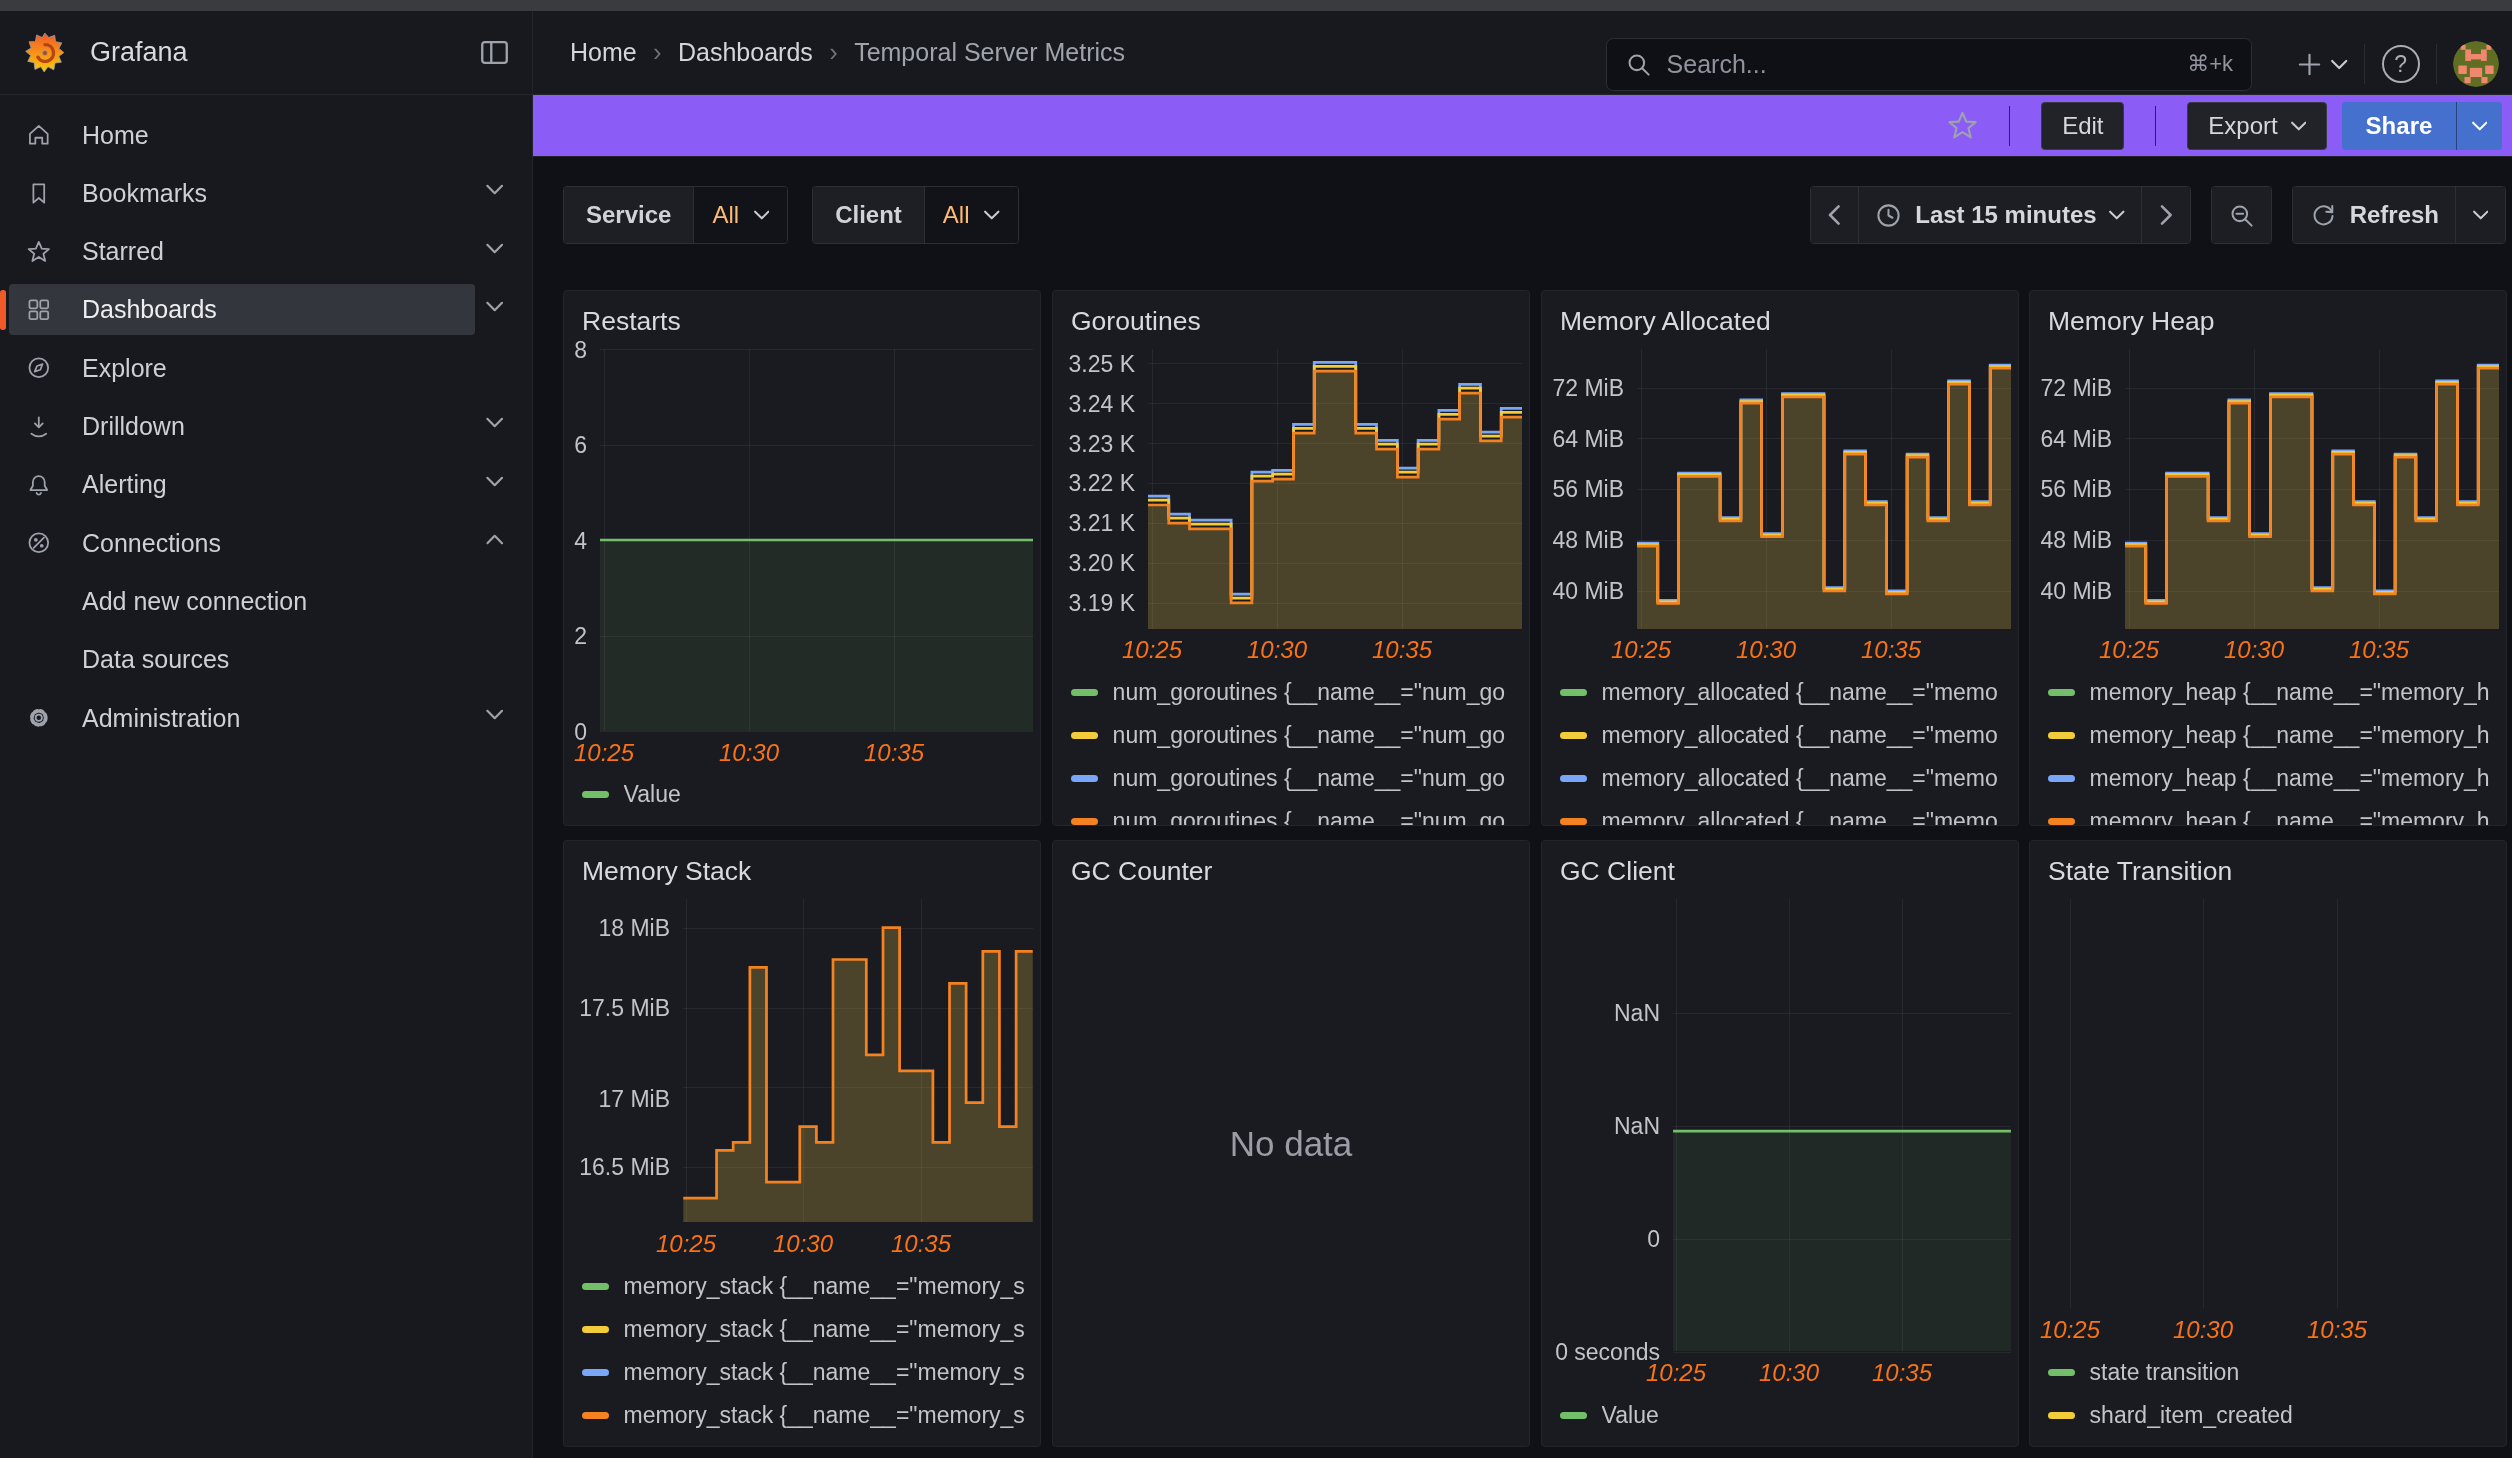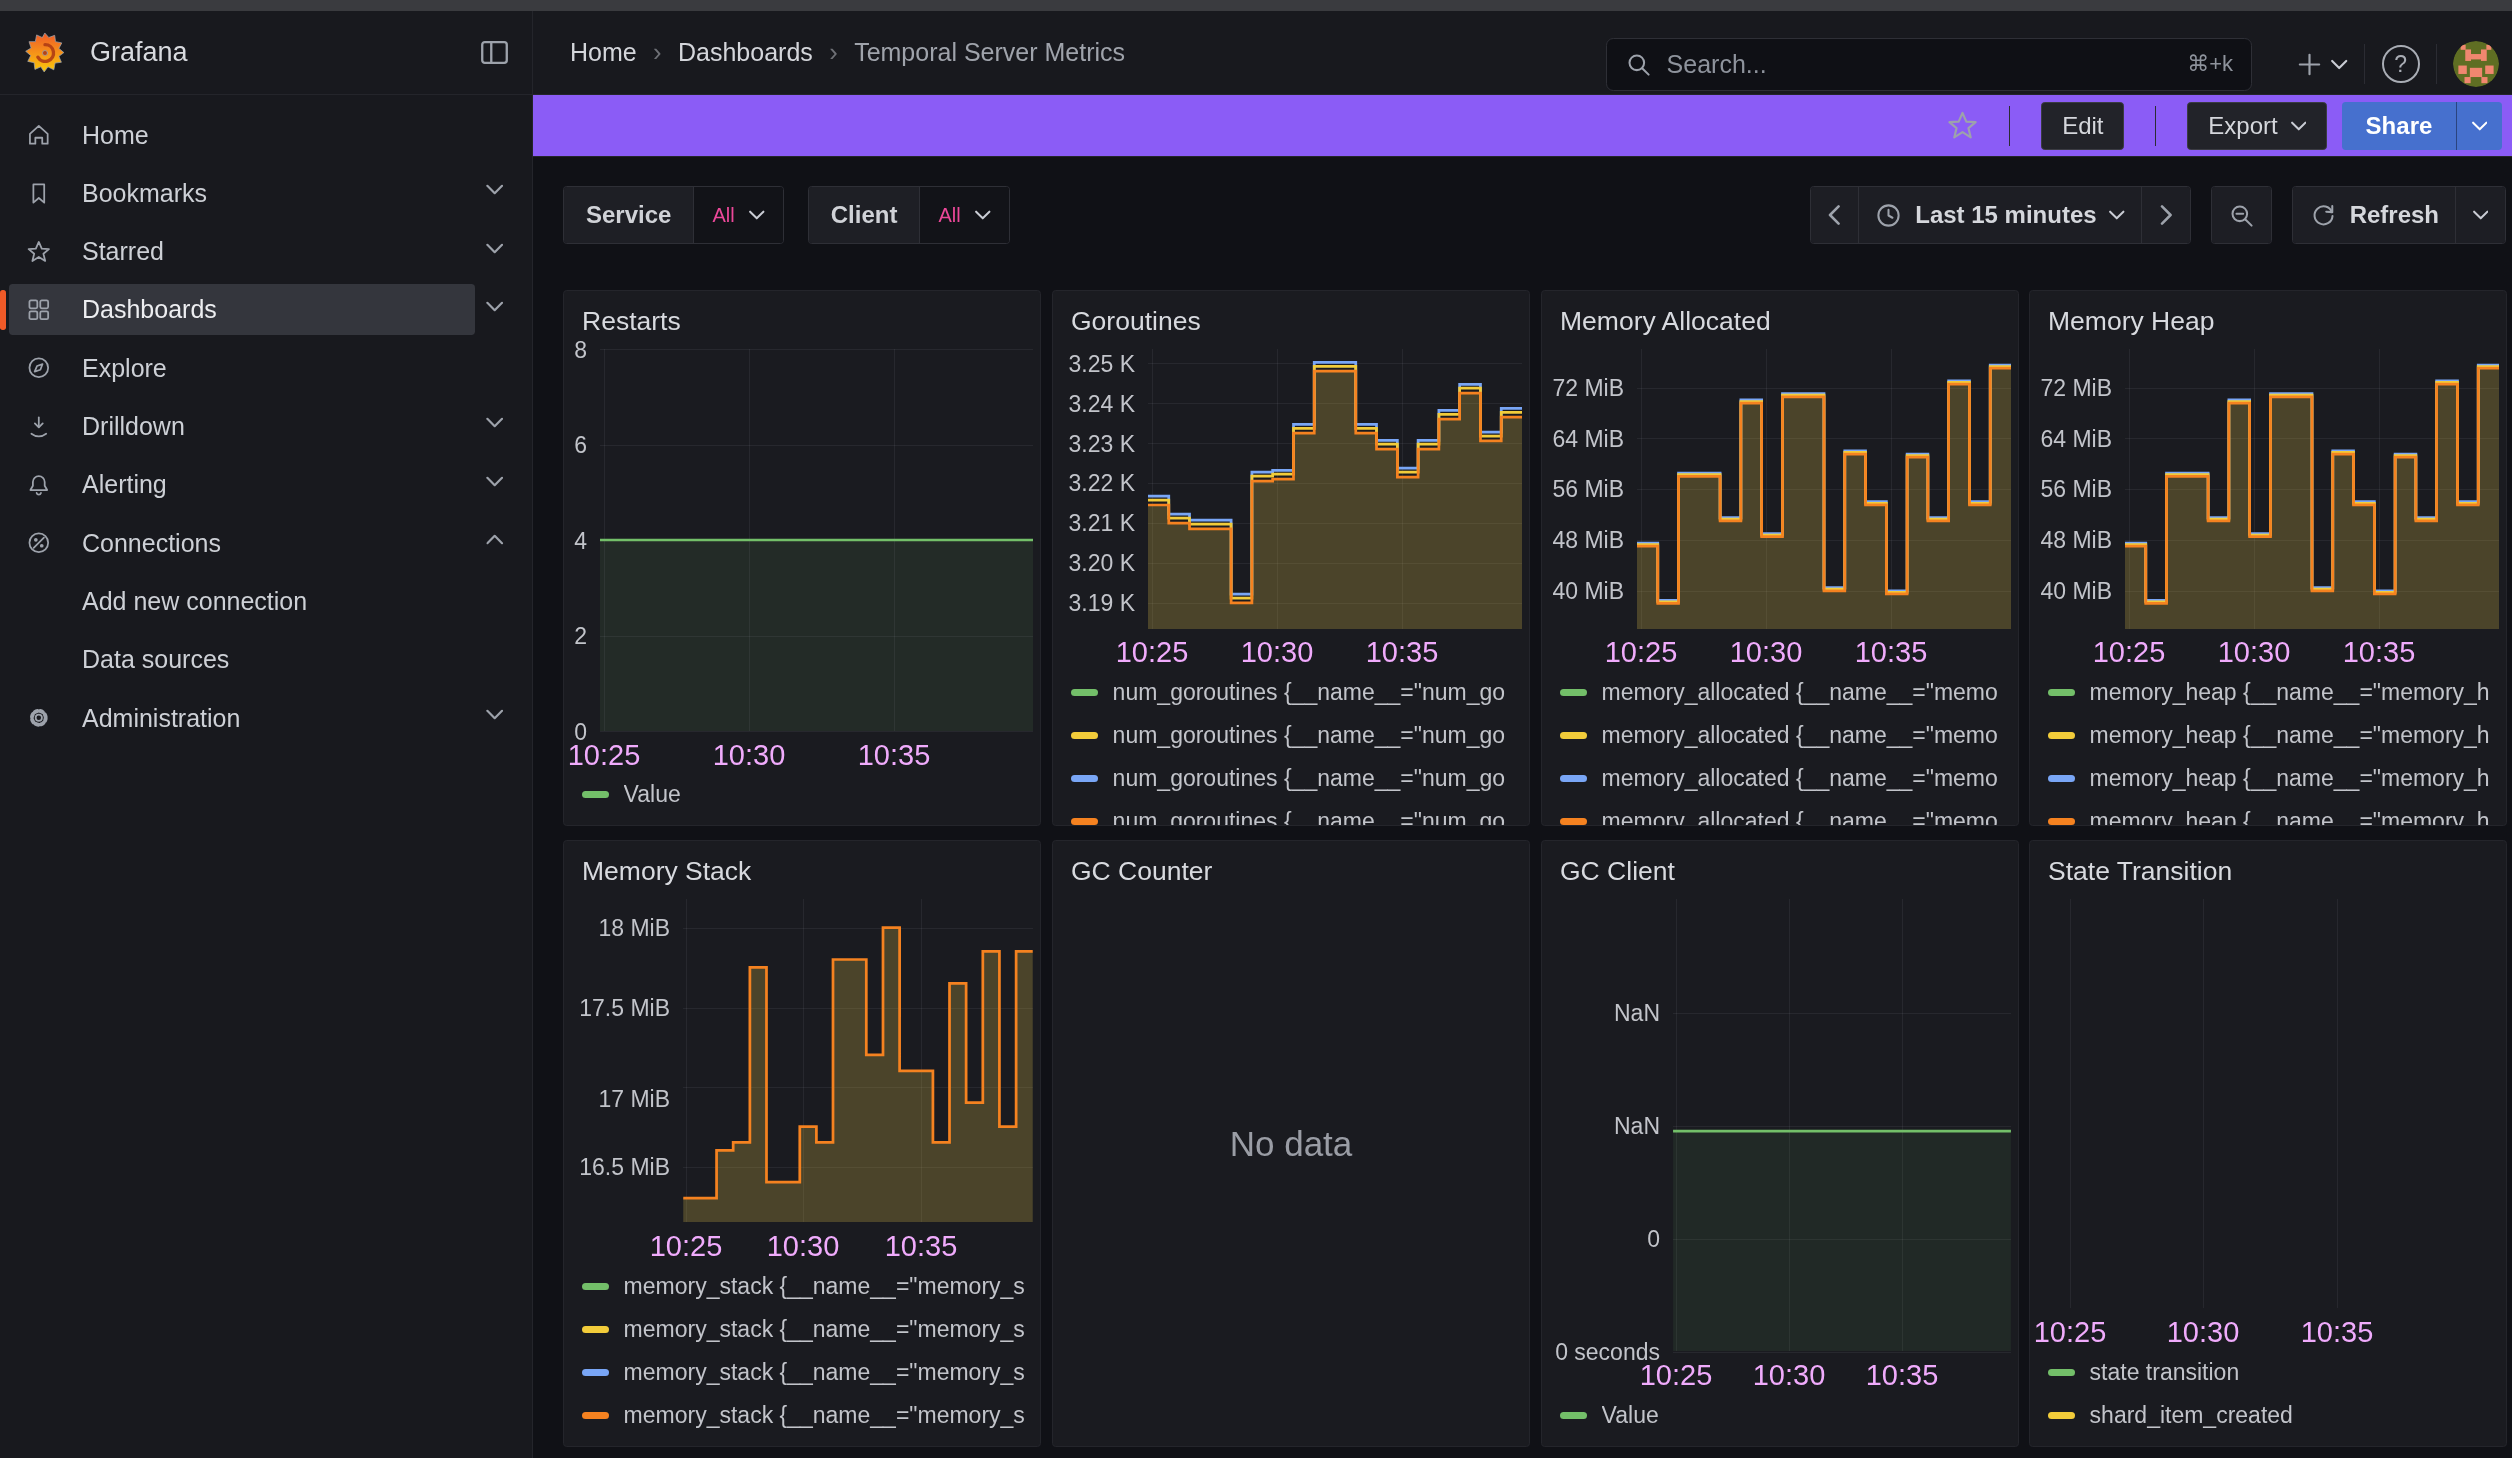--- a/index.html
+++ b/index.html
@@ -56,38 +56,38 @@
   .side-label { position:absolute; left:82px; font-size:25px; color:#CDD0D6; }
   .side-item.active .side-label { color:#EDEEF1; }
   .side-chevron { position:absolute; right:29px; top:16.4px; cursor:pointer; }
 
   
   #canvas { left:533px; top:157px; width:1980px; height:1301px; background:#101116; }
   .filterbar { position:absolute; top:29px; height:58px; display:flex; gap:24px; left:30px; }
   .var-ctrl { display:flex; border:0.9px solid #2E2F36; border-radius:3.7px; overflow:hidden; height:58px; cursor:pointer;}
   .var-label { background:#1E1F25; color:#D0D2D7; font-size:24px; font-weight:bold;
     display:flex; align-items:center; padding:0 22px; border-right:0.9px solid #2E2F36; }
-  .var-value { background:#121318; color:#ec4899; font-size:20px; display:flex; align-items:center;
+  .var-value { background:#121318; color:#fdba74; font-size:24px; display:flex; align-items:center;
     padding:0 18px; gap:14.6px; }
 
   #timebar { position:absolute; top:29px; right:7.3px; height:58px; display:flex; gap:20px; }
   .tgroup { display:flex; border:0.9px solid #2E2F36; border-radius:3.7px; overflow:hidden; height:58px; }
   .tbtn { background:#1D1E24; color:#D5D7DC; font-size:24px; display:flex; align-items:center;
     padding:0 16.4px; gap:12.8px; border-left:0.9px solid #2E2F36; cursor:pointer; }
   .tbtn:first-child { border-left:none; }
 
   
   .panel { position:absolute; background:#1A1B20; border:0.9px solid #24252B; border-radius:3.7px;
     overflow:hidden; }
   .panel-title { position:absolute; top:14.6px; left:18px; font-size:26.5px; font-weight:500;
     color:#D8DADF; cursor:pointer; white-space:nowrap; }
   .gl-h { position:absolute; height:0.9px; background:rgba(204,204,220,0.08); }
   .gl-v { position:absolute; width:0.9px; background:rgba(204,204,220,0.08); }
   .ylab { position:absolute; font-size:23px; color:#C2C4CA; text-align:right; white-space:nowrap; }
-  .xlab { position:absolute; font-size:29px; color:#f0abfc; white-space:nowrap; transform:translateX(-50%); }
+  .xlab { position:absolute; font-size:24px; color:#f97316; white-space:nowrap; transform:translateX(-50%);font-style:italic; }
   .legend { position:absolute; left:18px; right:5.5px; overflow:hidden; }
   .legend-row { height:43px; display:flex; align-items:center; gap:14.6px; cursor:pointer; }
   .swatch { width:27px; height:7.3px; border-radius:3.7px; flex:0 0 auto; }
   .legend-text { font-size:23px; color:#C2C4CA; white-space:nowrap; overflow:hidden; }
   .nodata { position:absolute; left:0; right:0; top:0; bottom:0; display:flex;
     align-items:center; justify-content:center; font-size:35px; color:#9A9DA5; }
   svg.chart { position:absolute; overflow:visible; }
 </style>
 </head>
 <body>

